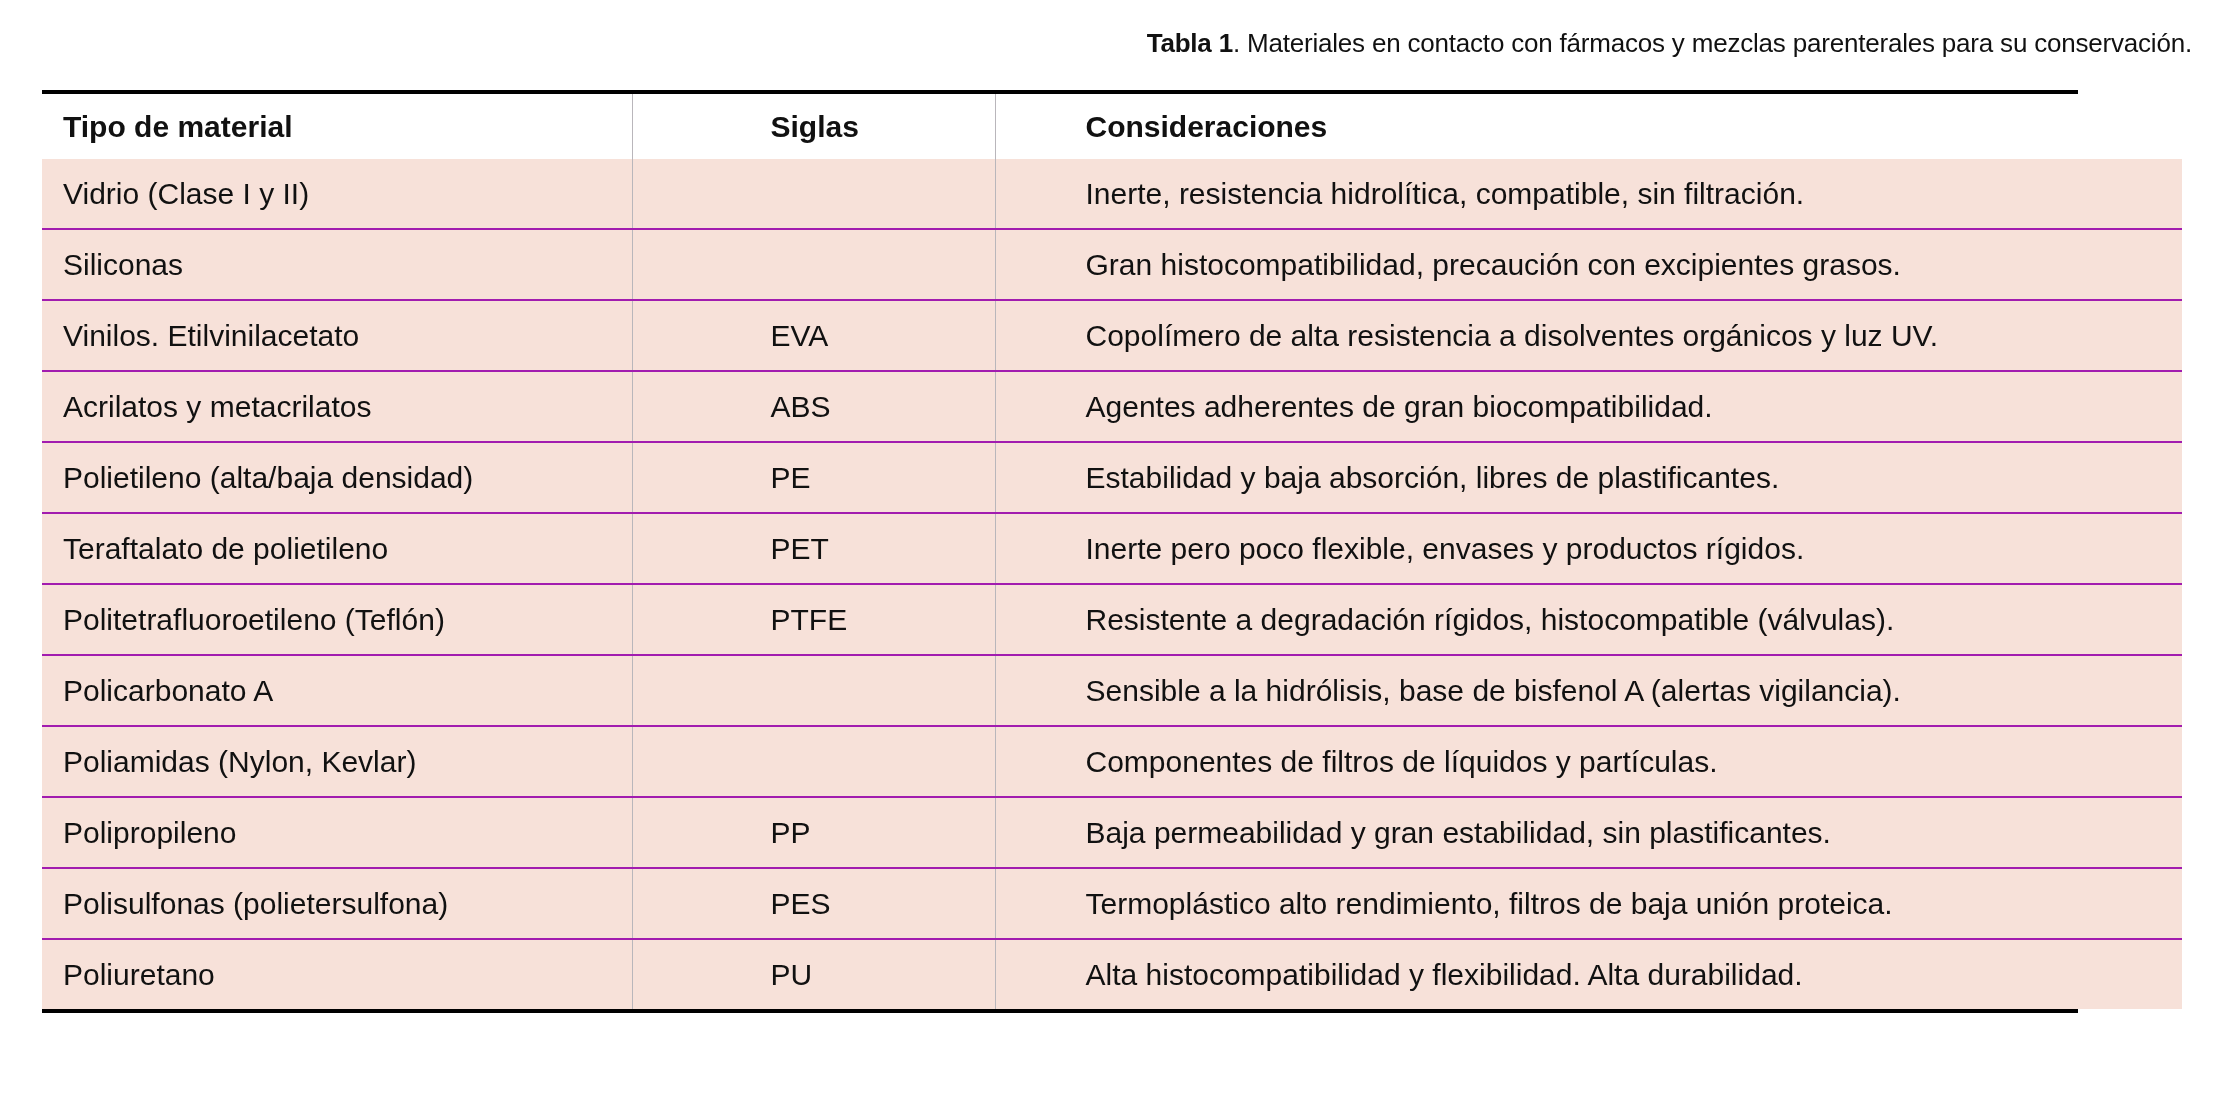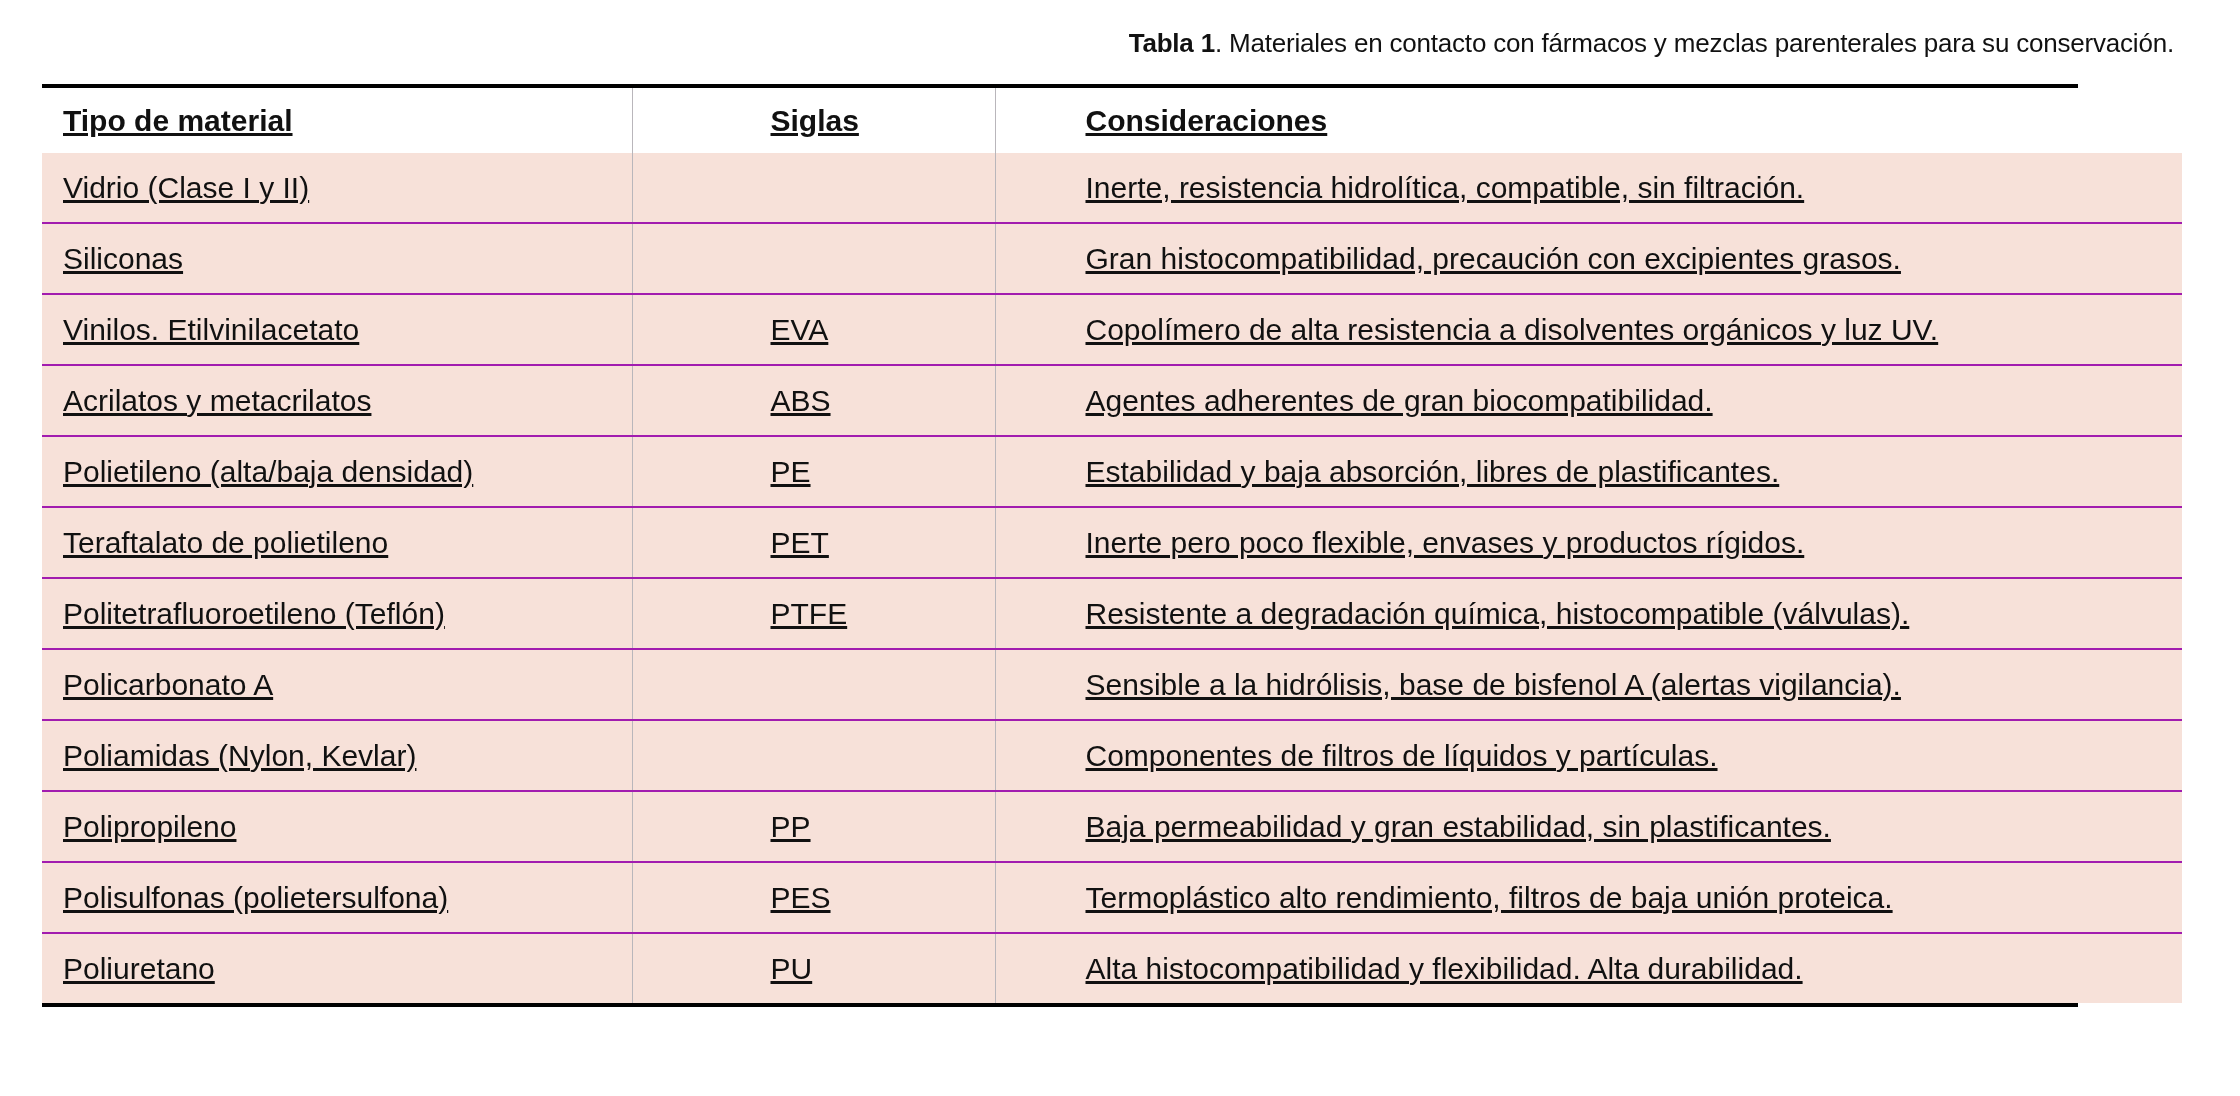--- a/index.html
+++ b/index.html
@@ -1,20 +1,20 @@
 <!DOCTYPE html>
 <html><head>
 <meta charset="utf-8">
 <style>
   html, body { margin: 0; padding: 0; background: #ffffff; }
   body { width: 2240px; height: 1096px; position: relative; overflow: hidden;
          font-family: "Liberation Sans", "DejaVu Sans", sans-serif; color: #111; }
-  .caption { position: absolute; right: 66px; top: 28px; font-size: 26px; white-space: nowrap; letter-spacing: -0.2px; }
+  .caption { position: absolute; right: 48px; top: 28px; font-size: 26px; white-space: nowrap; letter-spacing: -0.2px; }
   .caption b { font-weight: 700; }
-  .table-wrap { position: absolute; left: 42px; top: 84px; width: 2036px; text-decoration: underline; }
+  .table-wrap { position: absolute; left: 42px; top: 90px; width: 2036px; }
   .rule-top { height: 4px; background: #000; }
   table { border-collapse: collapse; width: 2140px; table-layout: fixed; }
   col.c1 { width: 590px; } col.c2 { width: 363px; } col.c3 { width: 1187px; }
   th { height: 65px; background: #fff; text-align: left; font-weight: 700; font-size: 30px;
        vertical-align: middle; padding: 0; }
   td { height: 69px; background: #f7e1d9; font-size: 30px; vertical-align: middle; padding: 0;
        border-top: 2px solid #a21caf; }
   tbody tr:first-child td { border-top: none; }
   th + th, td + td { border-left: 1.5px solid #b9b6bb; }
   .p1 { padding-left: 21px; }
@@ -69,21 +69,21 @@
           <td class="p3">Estabilidad y baja absorción, libres de plastificantes.</td>
         </tr>
         <tr>
           <td class="p1">Teraftalato de polietileno</td>
           <td class="p2">PET</td>
           <td class="p3">Inerte pero poco flexible, envases y productos rígidos.</td>
         </tr>
         <tr>
           <td class="p1">Politetrafluoroetileno (Teflón)</td>
           <td class="p2">PTFE</td>
-          <td class="p3">Resistente a degradación química, histocompatible (válvulas).</td>
+          <td class="p3">Resistente a degradación rígidos, histocompatible (válvulas).</td>
         </tr>
         <tr>
           <td class="p1">Policarbonato A</td>
           <td class="p2"></td>
           <td class="p3">Sensible a la hidrólisis, base de bisfenol A (alertas vigilancia).</td>
         </tr>
         <tr>
           <td class="p1">Poliamidas (Nylon, Kevlar)</td>
           <td class="p2"></td>
           <td class="p3">Componentes de filtros de líquidos y partículas.</td>

